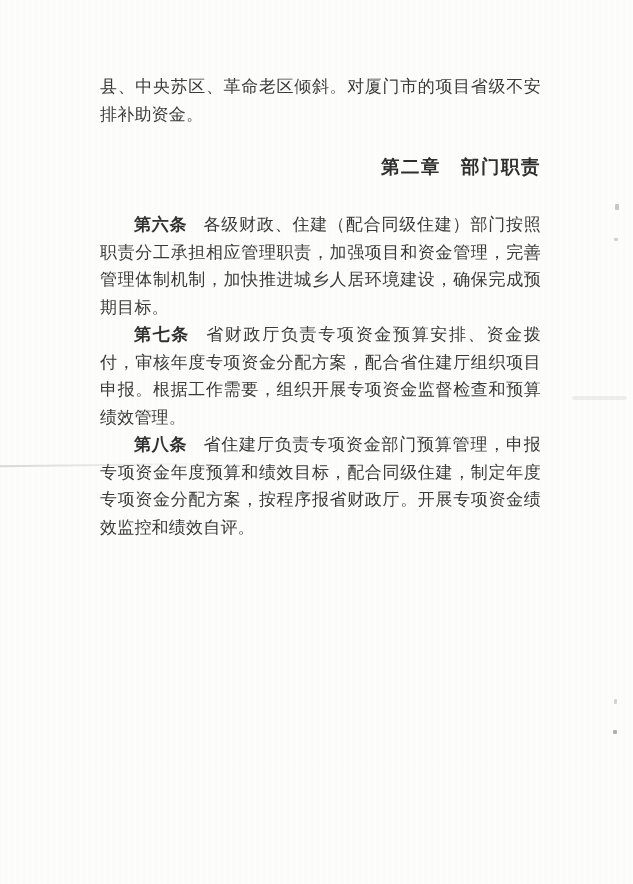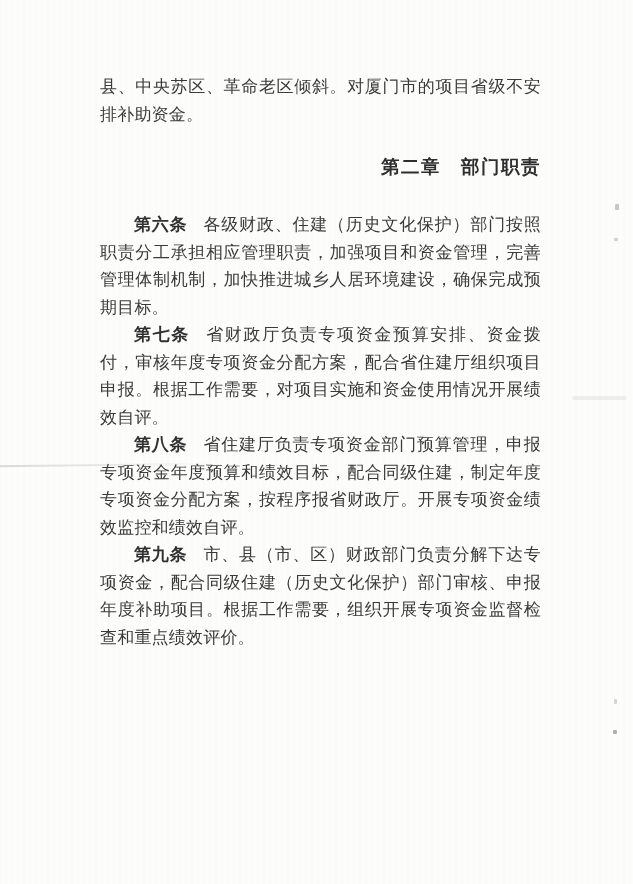--- a/index.html
+++ b/index.html
@@ -83,27 +83,26 @@
 <body>
 
 <div class="page">
   <div class="content">
 
     <p class="para continuation">县、中央苏区、革命老区倾斜。对厦门市的项目省级不安排补助资金。</p>
 
     <h2 class="chapter">第二章　部门职责</h2>
 
     <div id="articles">
-  <p class="para article"><span class="art-num">第六条</span><span class="art-body">各级财政、住建（历史文化保护）部门按照职责分工承担相应管理职责，加强项目和资金管理，完善管理体制机制，加快推进城乡人居环境建设，确保完成预期目标。</span></p>
+  <p class="para article"><span class="art-num">第六条</span><span class="art-body">各级财政、住建（配合同级住建）部门按照职责分工承担相应管理职责，加强项目和资金管理，完善管理体制机制，加快推进城乡人居环境建设，确保完成预期目标。</span></p>
 
-  <p class="para article"><span class="art-num">第七条</span><span class="art-body">省财政厅负责专项资金预算安排、资金拨付，审核年度专项资金分配方案，配合省住建厅组织项目申报。根据工作需要，对项目实施和资金使用情况开展绩效自评。</span></p>
+  <p class="para article"><span class="art-num">第七条</span><span class="art-body">省财政厅负责专项资金预算安排、资金拨付，审核年度专项资金分配方案，配合省住建厅组织项目申报。根据工作需要，组织开展专项资金监督检查和预算绩效管理。</span></p>
 
   <p class="para article"><span class="art-num">第八条</span><span class="art-body">省住建厅负责专项资金部门预算管理，申报专项资金年度预算和绩效目标，配合同级住建，制定年度专项资金分配方案，按程序报省财政厅。开展专项资金绩效监控和绩效自评。</span></p>
 
-  <p class="para article"><span class="art-num">第九条</span><span class="art-body">市、县（市、区）财政部门负责分解下达专项资金，配合同级住建（历史文化保护）部门审核、申报年度补助项目。根据工作需要，组织开展专项资金监督检查和重点绩效评价。</span></p>
 
 </div>
   </div>
 
   <div class="crease-left"></div>
   <div class="crease-right"></div>
   <div class="speck speck-1"></div>
   <div class="speck speck-2"></div>
   <div class="speck speck-3"></div>
   <div class="speck speck-4"></div>

